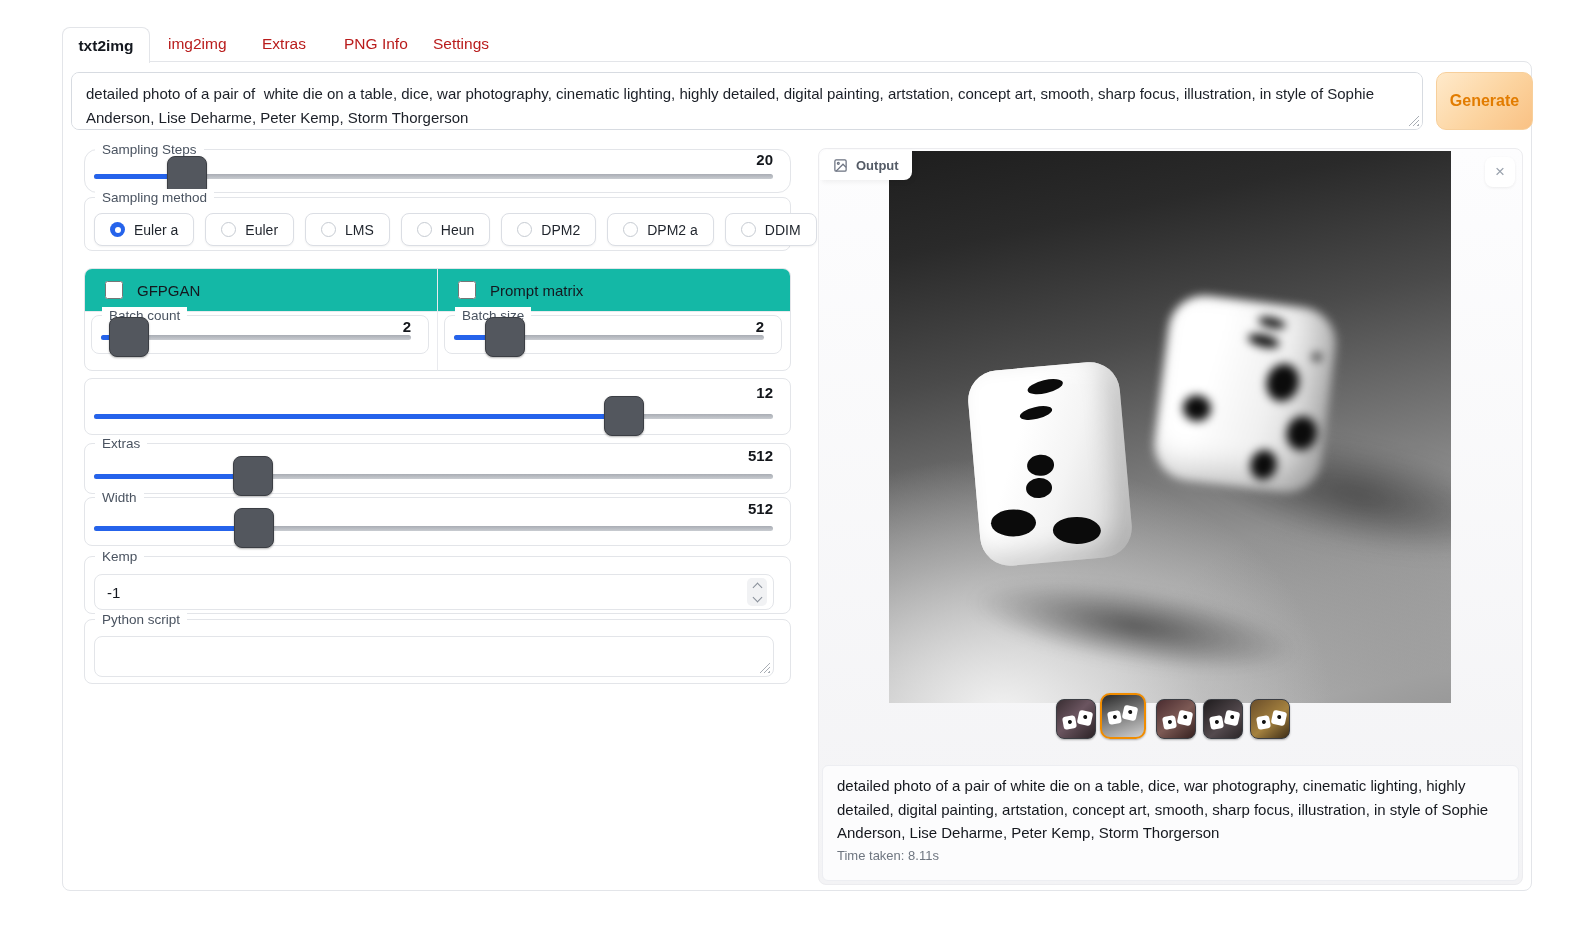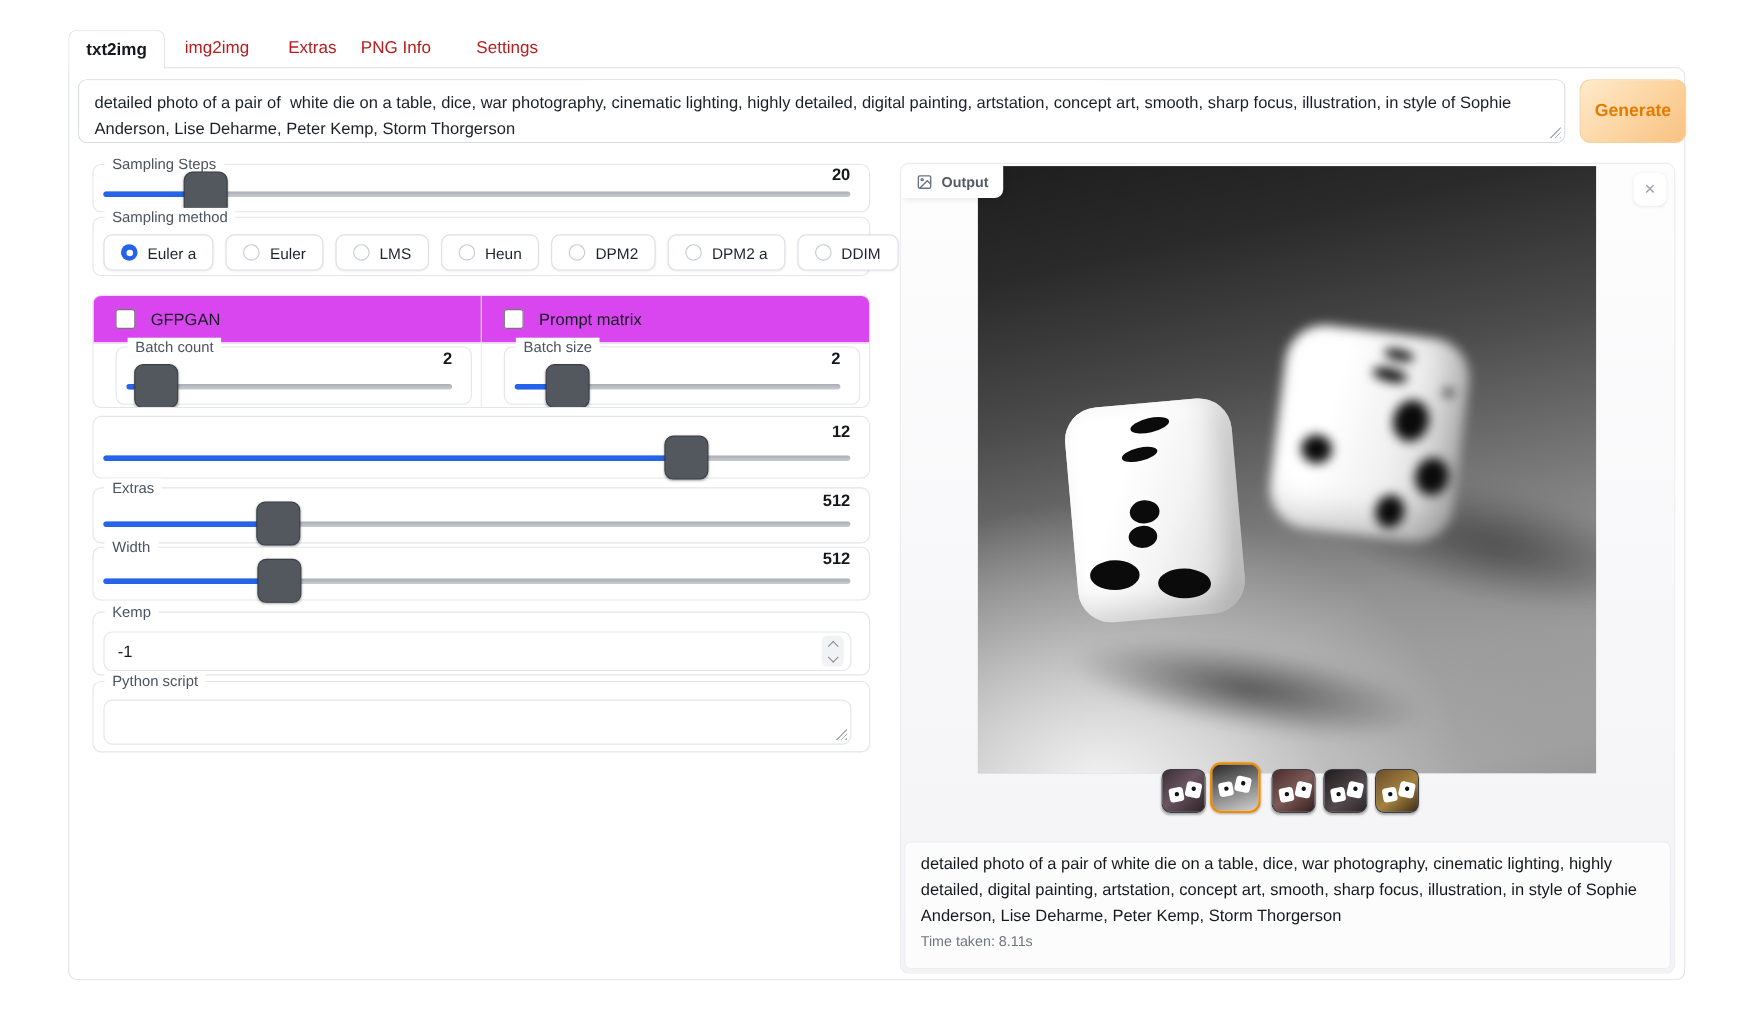--- a/index.html
+++ b/index.html
@@ -9,21 +9,21 @@
   #app{position:absolute;left:62px;top:27px;width:1470px;height:863px;}
 
   
   .tabbar{position:relative;height:35px;z-index:3;}
   .tab-active{position:absolute;left:0;top:0;width:86px;height:35px;background:#fff;
       border:1px solid #e3e5e9;border-bottom:none;border-radius:8px 8px 0 0;
       display:flex;align-items:center;justify-content:center;
       font-size:15.5px;font-weight:700;color:#14181f;cursor:pointer;}
   .tab{position:absolute;top:0;height:35px;line-height:33px;font-size:15.5px;
       color:#b91c1c;cursor:pointer;}
-  .tab.t1{left:106px;} .tab.t2{left:200px;} .tab.t3{left:266px;} .tab.t4{left:371px;}
+  .tab.t1{left:106px;} .tab.t2{left:200px;} .tab.t3{left:282px;} .tab.t4{left:371px;}
 
   
   .container{position:absolute;left:0;top:34px;width:1468px;height:828px;
       border:1px solid #e3e5e9;border-radius:0 8px 8px 8px;background:#fff;}
 
   
   .prompt-wrap{position:absolute;left:8px;top:10px;width:1352px;height:58px;}
   .prompt-wrap textarea{width:100%;height:100%;box-sizing:border-box;resize:none;
       border:1px solid #d7dbe1;border-radius:8px;padding:9px 14px;outline:none;
       font-family:"Liberation Sans",sans-serif;font-size:15px;line-height:24px;color:#1b1f27;}
@@ -42,41 +42,41 @@
   .val{position:absolute;right:17px;font-size:15px;font-weight:600;color:#14171c;}
 
   .slider{position:absolute;left:9px;right:17px;height:18px;cursor:pointer;}
   .track{position:absolute;left:0;right:0;top:7px;height:5px;border-radius:3px;
       background:linear-gradient(#a9adb4,#c9ccd1);}
   .fill{position:absolute;left:0;top:7px;height:5px;border-radius:3px;background:#2563eb;}
   .thumb{position:absolute;top:9px;width:17px;height:17px;border-radius:50%;
       background:#53575e;border:1px solid #3b3e44;transform:translate(-50%,-50%);
       box-shadow:0 1px 2px rgba(0,0,0,.3);cursor:grab;}
 
-  .b-steps{height:44px;} .b-steps .val{top:1px;} .b-steps .slider{bottom:7px;}
+  .b-steps{height:44px;border-radius:13px;} .b-steps .val{top:1px;} .b-steps .slider{bottom:7px;}
   .b-method{height:54px;margin-top:4px;}
   .pills{position:absolute;left:9px;top:15px;display:flex;gap:11px;}
   .pill{display:flex;align-items:center;gap:9px;height:31px;padding:0 15px;background:#fff;
       border:1px solid #dbdee4;border-radius:8px;box-shadow:0 1px 2px rgba(0,0,0,.05);
       font-size:14px;color:#1f242c;cursor:pointer;white-space:nowrap;}
   .dot{width:15px;height:15px;border-radius:50%;border:1px solid #c6cbd2;background:#fff;box-sizing:border-box;}
   .pill.selected .dot{border:none;background:#2563eb;position:relative;}
   .pill.selected .dot::after{content:'';position:absolute;left:4.5px;top:4.5px;width:6px;height:6px;
       background:#fff;border-radius:50%;}
 
   .panelB{height:101px;margin-top:17px;border:1px solid #e3e5e9;border-radius:8px;overflow:hidden;background:#fff;}
-  .cb-row{display:flex;height:42px;border-bottom:1px solid #e9eaee;background:#d946ef;}
+  .cb-row{display:flex;height:42px;border-bottom:1px solid #e9eaee;background:#14b8a6;}
   .cb-cell{flex:1;display:flex;align-items:center;gap:11px;padding-left:16px;}
   .cb-cell+.cb-cell{border-left:1px solid #e9eaee;}
   .cb{width:18px;height:18px;border:1px solid #cfd3d9;border-radius:4px;background:#fff;cursor:pointer;}
   .cb-label{font-size:15px;color:#14181f;}
   .batch-row{display:flex;height:58px;}
   .batch-cell{flex:1;position:relative;}
   .batch-cell+.batch-cell{border-left:1px solid #e9eaee;}
-  .b-batch{position:absolute;left:20px;right:8px;top:3px;height:53px;}
+  .b-batch{position:absolute;left:6px;right:8px;top:3px;height:39px;}
   .b-batch .val{top:2px;} .b-batch .slider{bottom:7px;}
 
   .b-cfg{height:57px;margin-top:7px;} .b-cfg .val{top:5px;} .b-cfg .slider{bottom:9px;}
   .b-height{height:51px;margin-top:8px;} .b-height .val{top:3px;} .b-height .slider{bottom:8px;}
   .b-width{height:49px;margin-top:3px;} .b-width .val{top:2px;} .b-width .slider{bottom:8px;}
 
   .b-seed{height:58px;margin-top:10px;}
   .seed-inner{position:absolute;left:9px;right:16px;top:17px;height:36px;}
   .seed-inner input{width:100%;height:100%;box-sizing:border-box;border:1px solid #e3e5e9;border-radius:8px;
       padding:0 12px;font-family:"Liberation Sans",sans-serif;font-size:15px;color:#14181f;outline:none;}

